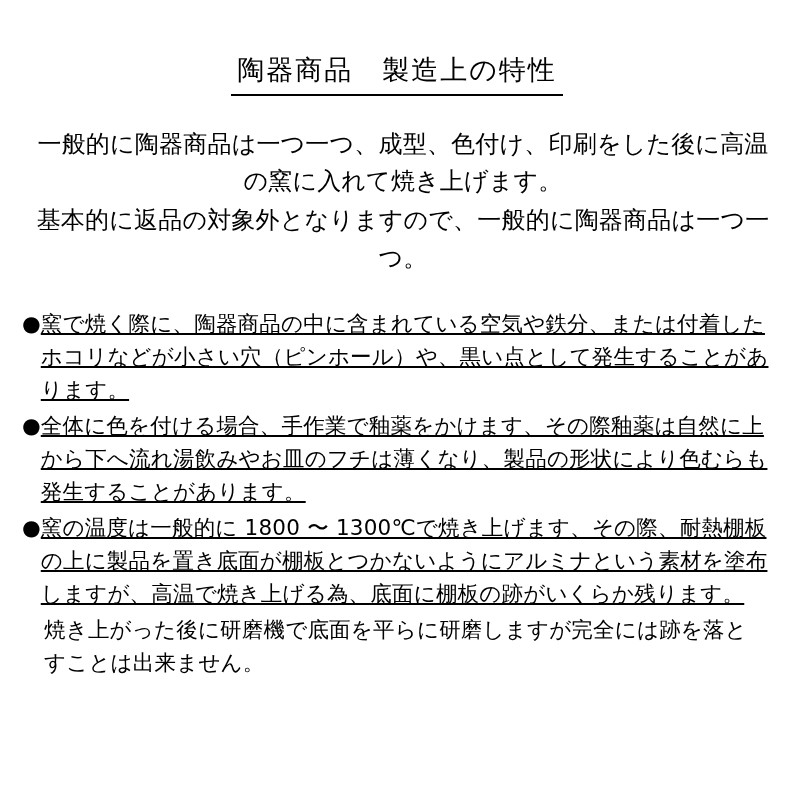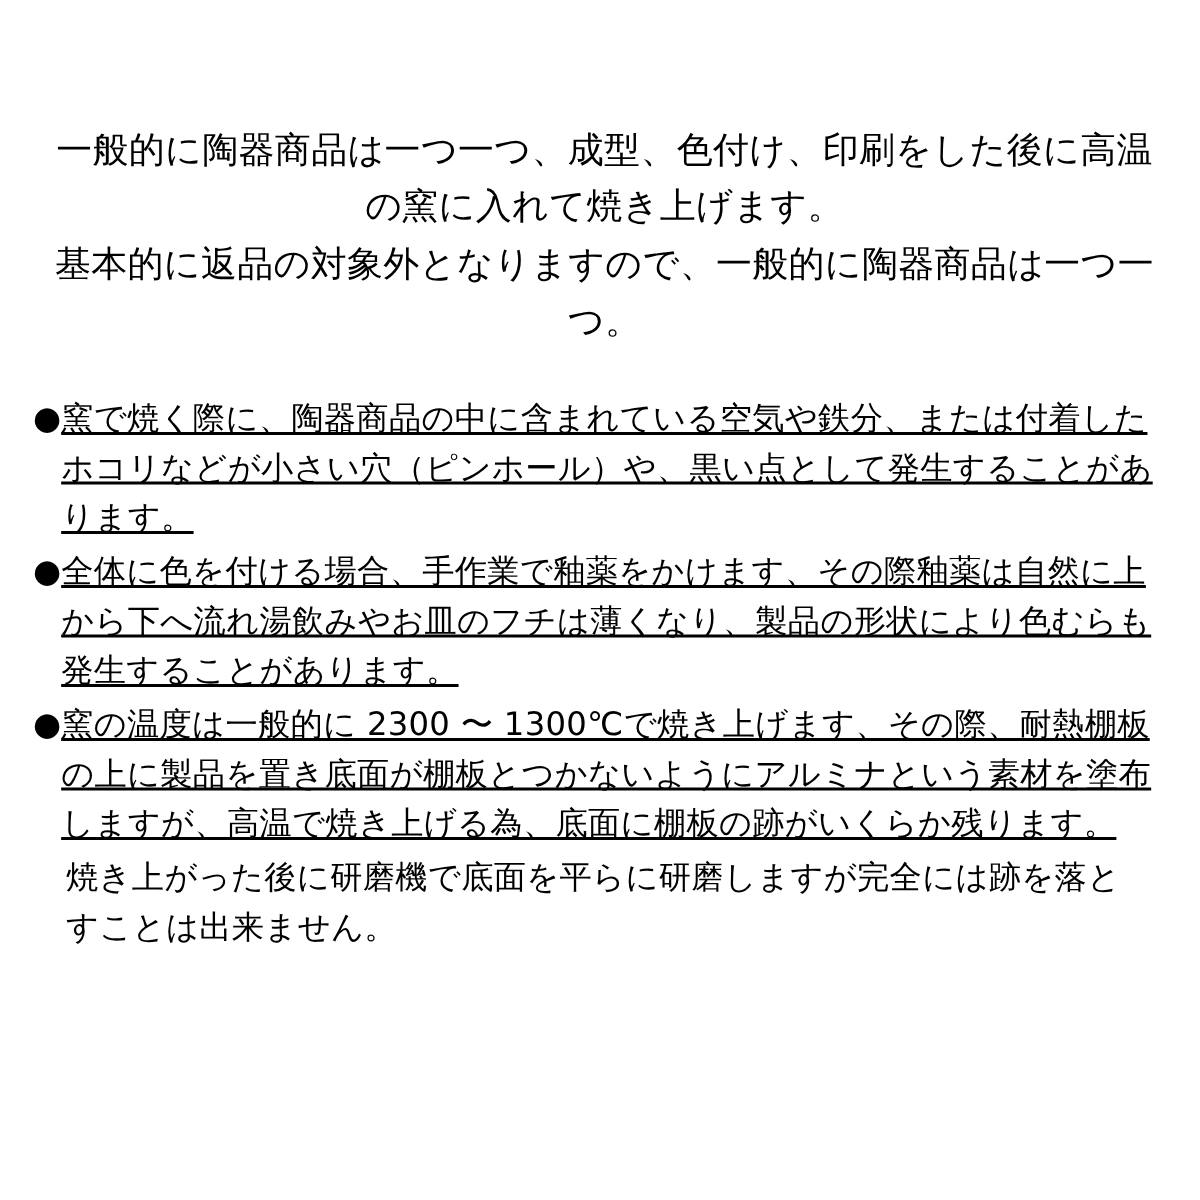--- a/index.html
+++ b/index.html
@@ -67,40 +67,43 @@
     line-height: 1.55;
     letter-spacing: 0.2px;
     margin: 0 14px 0 22px;
   }
 </style>
 </head>
 <body>
 
 <div class="page">
 
+  <div class="title-wrap">
+    <div class="title-inner">陶器商品　製造上の特性</div>
+  </div>
 
   <div class="intro">
     <p class="para">一般的に陶器商品は一つ一つ、成型、色付け、印刷をした後に高温の窯に入れて焼き上げます。</p>
     <p class="para">基本的に返品の対象外となりますので、一般的に陶器商品は一つ一つ。</p>
   </div>
 
   <div class="bullets">
 
     <div class="bullet-item">
       <span class="bullet-mark">●</span>
       <span class="bullet-text">窯で焼く際に、陶器商品の中に含まれている空気や鉄分、または付着したホコリなどが小さい穴（ピンホール）や、黒い点として発生することがあります。</span>
     </div>
 
     <div class="bullet-item">
       <span class="bullet-mark">●</span>
       <span class="bullet-text">全体に色を付ける場合、手作業で釉薬をかけます、その際釉薬は自然に上から下へ流れ湯飲みやお皿のフチは薄くなり、製品の形状により色むらも発生することがあります。</span>
     </div>
 
     <div class="bullet-item">
       <span class="bullet-mark">●</span>
-      <span class="bullet-text">窯の温度は一般的に 2300 〜 1300℃で焼き上げます、その際、耐熱棚板の上に製品を置き底面が棚板とつかないようにアルミナという素材を塗布しますが、高温で焼き上げる為、底面に棚板の跡がいくらか残ります。</span>
+      <span class="bullet-text">窯の温度は一般的に 1800 〜 1300℃で焼き上げます、その際、耐熱棚板の上に製品を置き底面が棚板とつかないようにアルミナという素材を塗布しますが、高温で焼き上げる為、底面に棚板の跡がいくらか残ります。</span>
     </div>
 
     <p class="sub-para">焼き上がった後に研磨機で底面を平らに研磨しますが完全には跡を落とすことは出来ません。</p>
 
   </div>
 
 </div>
 
 </body></html>

